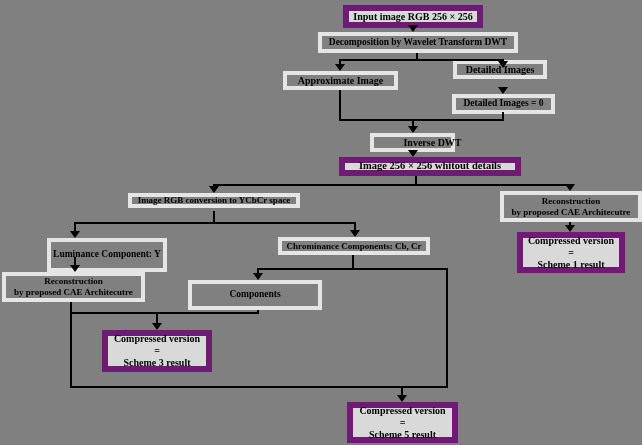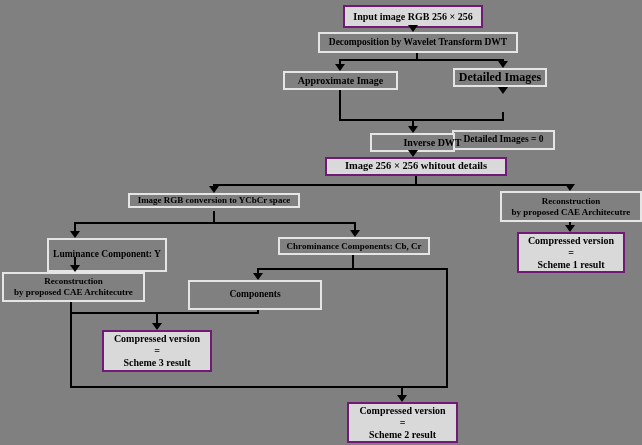--- a/index.html
+++ b/index.html
@@ -1,22 +1,22 @@
 <!DOCTYPE html>
 <html><head>
 <meta charset="utf-8">
 <style>
   html,body{margin:0;padding:0;}
   body{width:642px;height:445px;background:#808080;font-family:"Liberation Serif","DejaVu Serif",serif;}
   #canvas{position:relative;width:642px;height:445px;background:#808080;overflow:hidden;}
   .node{position:absolute;display:flex;flex-direction:column;align-items:center;justify-content:center;
         text-align:center;font-weight:bold;color:#000;box-sizing:border-box;line-height:1.2;}
   .node .ln{white-space:nowrap;}
-  .gray{background:#808080;border:2px solid #e5e5e5;}
-  .light{background:#d9d9d9;border:2px solid #701a75;}
+  .gray{background:#808080;border:4px solid #e5e5e5;}
+  .light{background:#d9d9d9;border:6px solid #701a75;}
   .vl{position:absolute;width:2px;background:#000;}
   .hl{position:absolute;height:2px;background:#000;}
   .arr{position:absolute;width:0;height:0;border-left:5px solid transparent;border-right:5px solid transparent;border-top:7px solid #000;}
 </style>
 </head>
 <body>
 
 <div id="canvas">
 
   <div class="node light" style="left:343px;top:5px;width:140px;height:23px;font-size:10px;">
@@ -24,33 +24,33 @@
   </div>
 
   <div class="node gray" style="left:318px;top:32px;width:200px;height:21px;font-size:9.5px;">
     <div class="ln">Decomposition by Wavelet Transform DWT</div>
   </div>
 
   <div class="node gray" style="left:283px;top:71px;width:115px;height:19px;font-size:10px;">
     <div class="ln">Approximate Image</div>
   </div>
 
-  <div class="node gray" style="left:453px;top:68px;width:94px;height:19px;font-size:12px;">
+  <div class="node gray" style="left:453px;top:60px;width:94px;height:19px;font-size:10px;">
     <div class="ln">Detailed Images</div>
   </div>
 
-  <div class="node gray" style="left:452px;top:94px;width:103px;height:20px;font-size:9.5px;margin-top:36px;">
+  <div class="node gray" style="left:452px;top:94px;width:103px;height:20px;font-size:9.5px;">
     <div class="ln">Detailed Images = 0</div>
   </div>
 
   <div class="node gray" style="left:370px;top:133px;width:85px;height:19px;font-size:10px;padding-left:40px;">
     <div class="ln">Inverse DWT</div>
   </div>
 
-  <div class="node light" style="left:325px;top:157px;width:182px;height:19px;font-size:10.5px;">
+  <div class="node light" style="left:339px;top:157px;width:182px;height:19px;font-size:10.5px;">
     <div class="ln">Image 256 × 256 whitout details</div>
   </div>
 
   <div class="node gray" style="left:128px;top:193px;width:172px;height:15px;font-size:9px;">
     <div class="ln">Image RGB conversion to YCbCr space</div>
   </div>
 
   <div class="node gray" style="left:500px;top:191px;width:142px;height:31px;font-size:9px;">
     <div class="ln">Reconstruction</div>
     <div class="ln">by proposed CAE Architecutre</div>
@@ -81,21 +81,21 @@
 
   <div class="node light" style="left:102px;top:330px;width:110px;height:42px;font-size:10px;">
     <div class="ln">Compressed version</div>
     <div class="ln">=</div>
     <div class="ln">Scheme 3 result</div>
   </div>
 
   <div class="node light" style="left:347px;top:402px;width:111px;height:41px;font-size:10px;">
     <div class="ln">Compressed version</div>
     <div class="ln">=</div>
-    <div class="ln">Scheme 2 result</div>
+    <div class="ln">Scheme 5 result</div>
   </div>
 
   <div class="arr" style="left:408px;top:25px;"></div>
 
   <div class="vl" style="left:416px;top:53px;height:8px;"></div>
   <div class="hl" style="left:339px;top:59px;width:165px;"></div>
   <div class="vl" style="left:339px;top:61px;height:5px;"></div>
   <div class="arr" style="left:335px;top:64px;"></div>
   <div class="vl" style="left:502px;top:61px;height:2px;"></div>
   <div class="arr" style="left:498px;top:61px;"></div>

